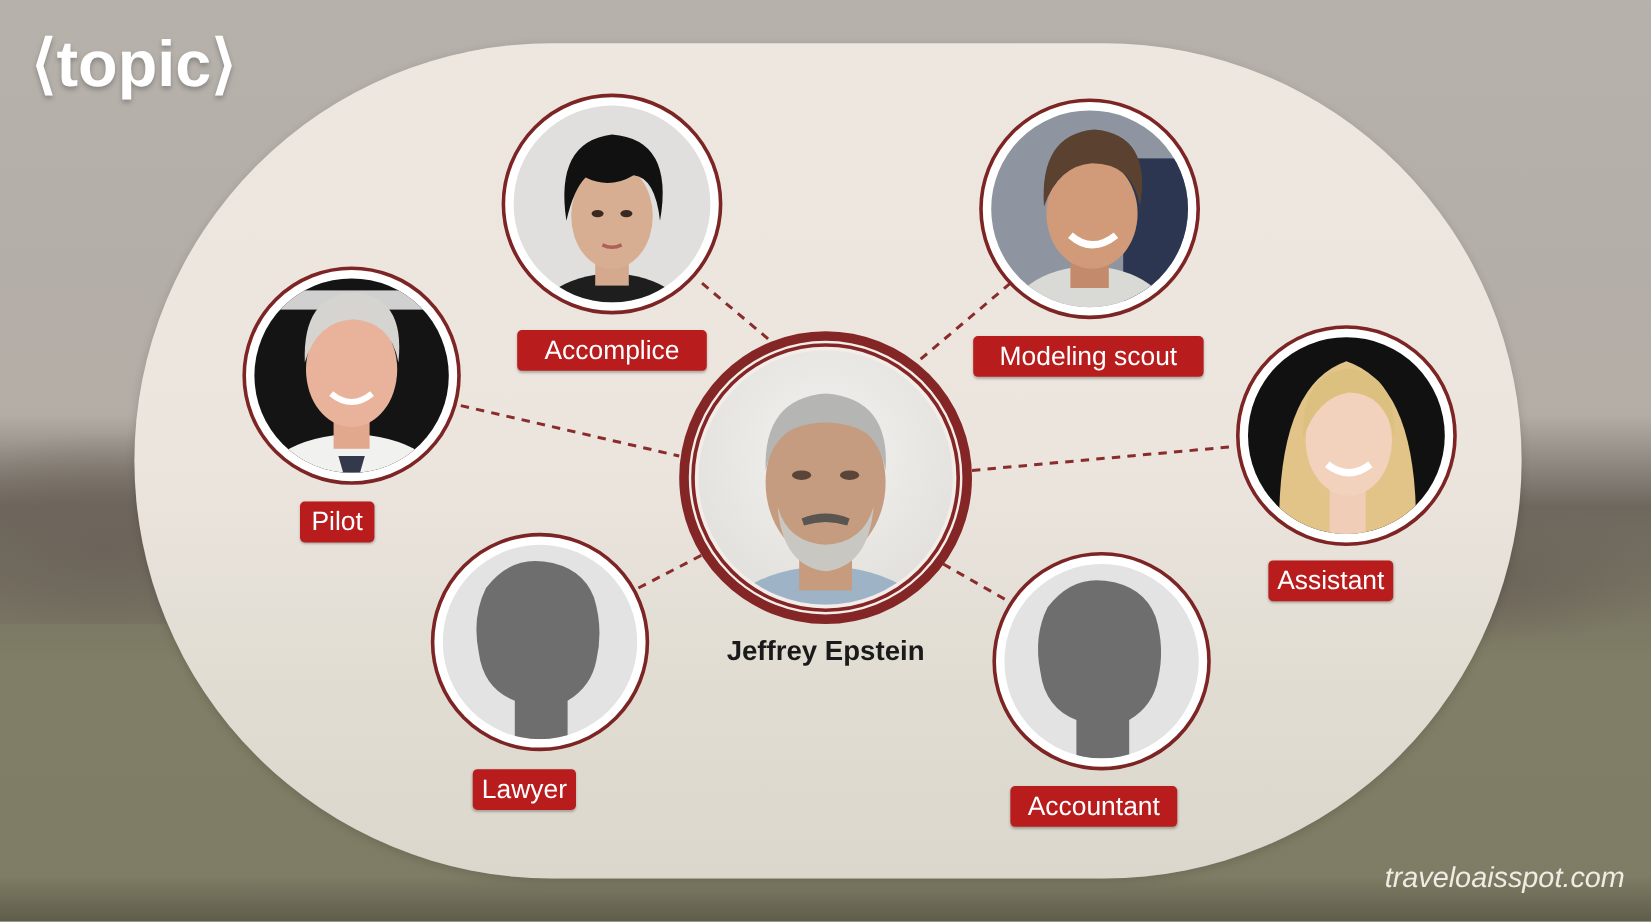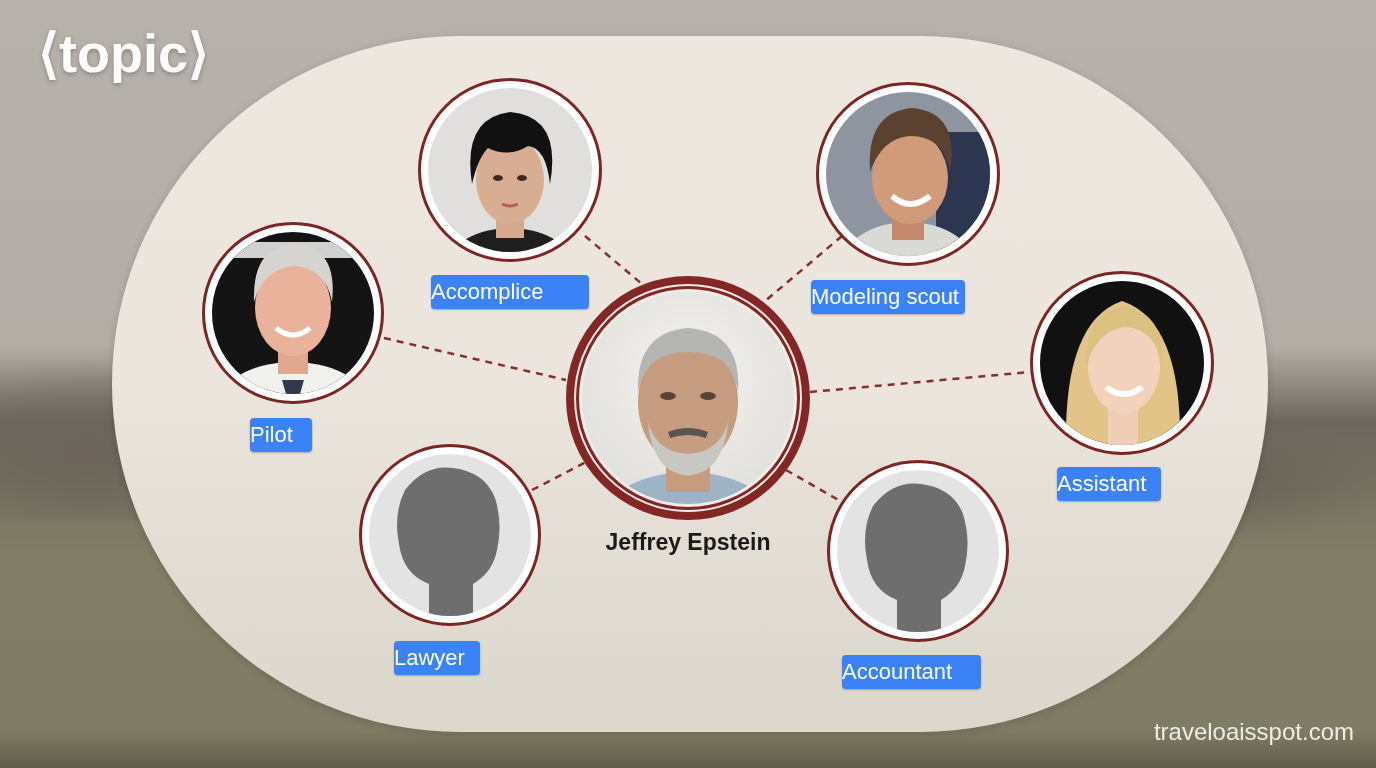--- a/index.html
+++ b/index.html
@@ -15,56 +15,57 @@
   .bg-blur-right {
     position:absolute; left:1040px; top:420px; width:360px; height:120px;
     background: radial-gradient(ellipse at 50% 50%, #6a6258 0%, rgba(106,98,88,0) 70%);
   }
   .bg-bottom-strip {
     position:absolute; left:0; top:730px; width:1376px; height:38px;
     background: linear-gradient(180deg, rgba(100,96,78,0) 0%, #5f5c4a 100%);
   }
   .topic {
     position:absolute; left:26px; top:22px; color:#ffffff; font-weight:700;
-    font-size:54px; letter-spacing:0px; text-shadow:0 2px 4px rgba(0,0,0,0.25);margin-left:12px;
+    font-size:54px; letter-spacing:0px; text-shadow:0 2px 4px rgba(0,0,0,0.25);
   }
   .pill {
     position:absolute; left:112px; top:36px; width:1156px; height:696px;
     border-radius:348px;
     background: linear-gradient(180deg, #ede7e0 0%, #ebe5de 50%, #e2ddd3 75%, #dcd7cc 100%);
     box-shadow: 0 2px 8px rgba(0,0,0,0.15);
   }
   svg.links { position:absolute; left:0; top:0; width:1376px; height:768px; }
   .node {
     position:absolute; border-radius:50%;
     border:3px solid #7d2424; background:#ffffff; box-sizing:border-box;
   }
   .photo {
     position:absolute; border-radius:50%; overflow:hidden;
   }
   .label {
-    position:absolute; background:#3b82f6; color:#ffffff; border-radius:4px;
-    font-size:22px; line-height:34px; text-align:left;
+    position:absolute; background:#b91c1c; color:#ffffff; border-radius:4px;
+    font-size:22px; line-height:34px; text-align:center;
     box-shadow:0 1px 2px rgba(0,0,0,0.25);
   }
   .center-ring {
     position:absolute; left:566px; top:276px; width:244px; height:244px; border-radius:50%;
     border:8px solid #852626; box-sizing:border-box; background:#f2ede8;
   }
   .center-inner-ring {
     position:absolute; left:576px; top:286px; width:224px; height:224px; border-radius:50%;
     border:3px solid #852626; box-sizing:border-box;
   }
   .center-name {
     position:absolute; left:560px; top:529px; width:256px; text-align:center;
     font-weight:700; font-size:23px; color:#1a1a1a;
   }
   .watermark {
     position:absolute; right:22px; top:718px; font-size:24px; color:#efece4;
     font-weight:300;
+    font-style:italic;
   }
 </style>
 </head>
 <body>
 
 <div class="bg-blur-left"></div>
 <div class="bg-blur-right"></div>
 <div class="bg-bottom-strip"></div>
 
 <div class="topic">⟨topic⟩</div>
@@ -116,21 +117,21 @@
 <div class="photo" style="left:826px;top:92px;width:164px;height:164px;background:#8e95a0;">
   <svg width="164" height="164" viewBox="0 0 164 164">
     <rect x="110" y="40" width="60" height="130" fill="#2c3650"></rect>
     <ellipse cx="82" cy="180" rx="70" ry="50" fill="#d9d9d6"></ellipse>
     <rect x="66" y="118" width="32" height="30" fill="#c48a6c"></rect>
     <ellipse cx="84" cy="86" rx="38" ry="46" fill="#d19a78"></ellipse>
     <path d="M44 80 Q40 20 86 16 Q134 20 124 80 Q118 44 84 44 Q56 46 44 80Z" fill="#5a4130"></path>
     <path d="M66 104 Q84 120 104 104" stroke="#fff" stroke-width="6" fill="none"></path>
   </svg>
 </div>
-<div class="label" style="left:811px;top:280px;width:154px;">Modeling scout</div>
+<div class="label" style="left:811px;top:280px;width:192px;">Modeling scout</div>
 
 <div class="node" style="left:202px;top:222px;width:182px;height:182px;"></div>
 <div class="photo" style="left:212px;top:232px;width:162px;height:162px;background:#141414;">
   <svg width="162" height="162" viewBox="0 0 162 162">
     <rect x="0" y="10" width="162" height="16" fill="#d0d0d0"></rect>
     <ellipse cx="81" cy="180" rx="80" ry="50" fill="#f1f1f0"></ellipse>
     <path d="M70 148 L92 148 L88 162 L74 162Z" fill="#33394a"></path>
     <rect x="66" y="112" width="30" height="30" fill="#e1a88e"></rect>
     <ellipse cx="81" cy="76" rx="38" ry="48" fill="#e8b39a"></ellipse>
     <path d="M42 70 Q40 14 82 12 Q126 14 120 70 Q114 36 82 34 Q52 36 42 70Z" fill="#d6d4d0"></path>

